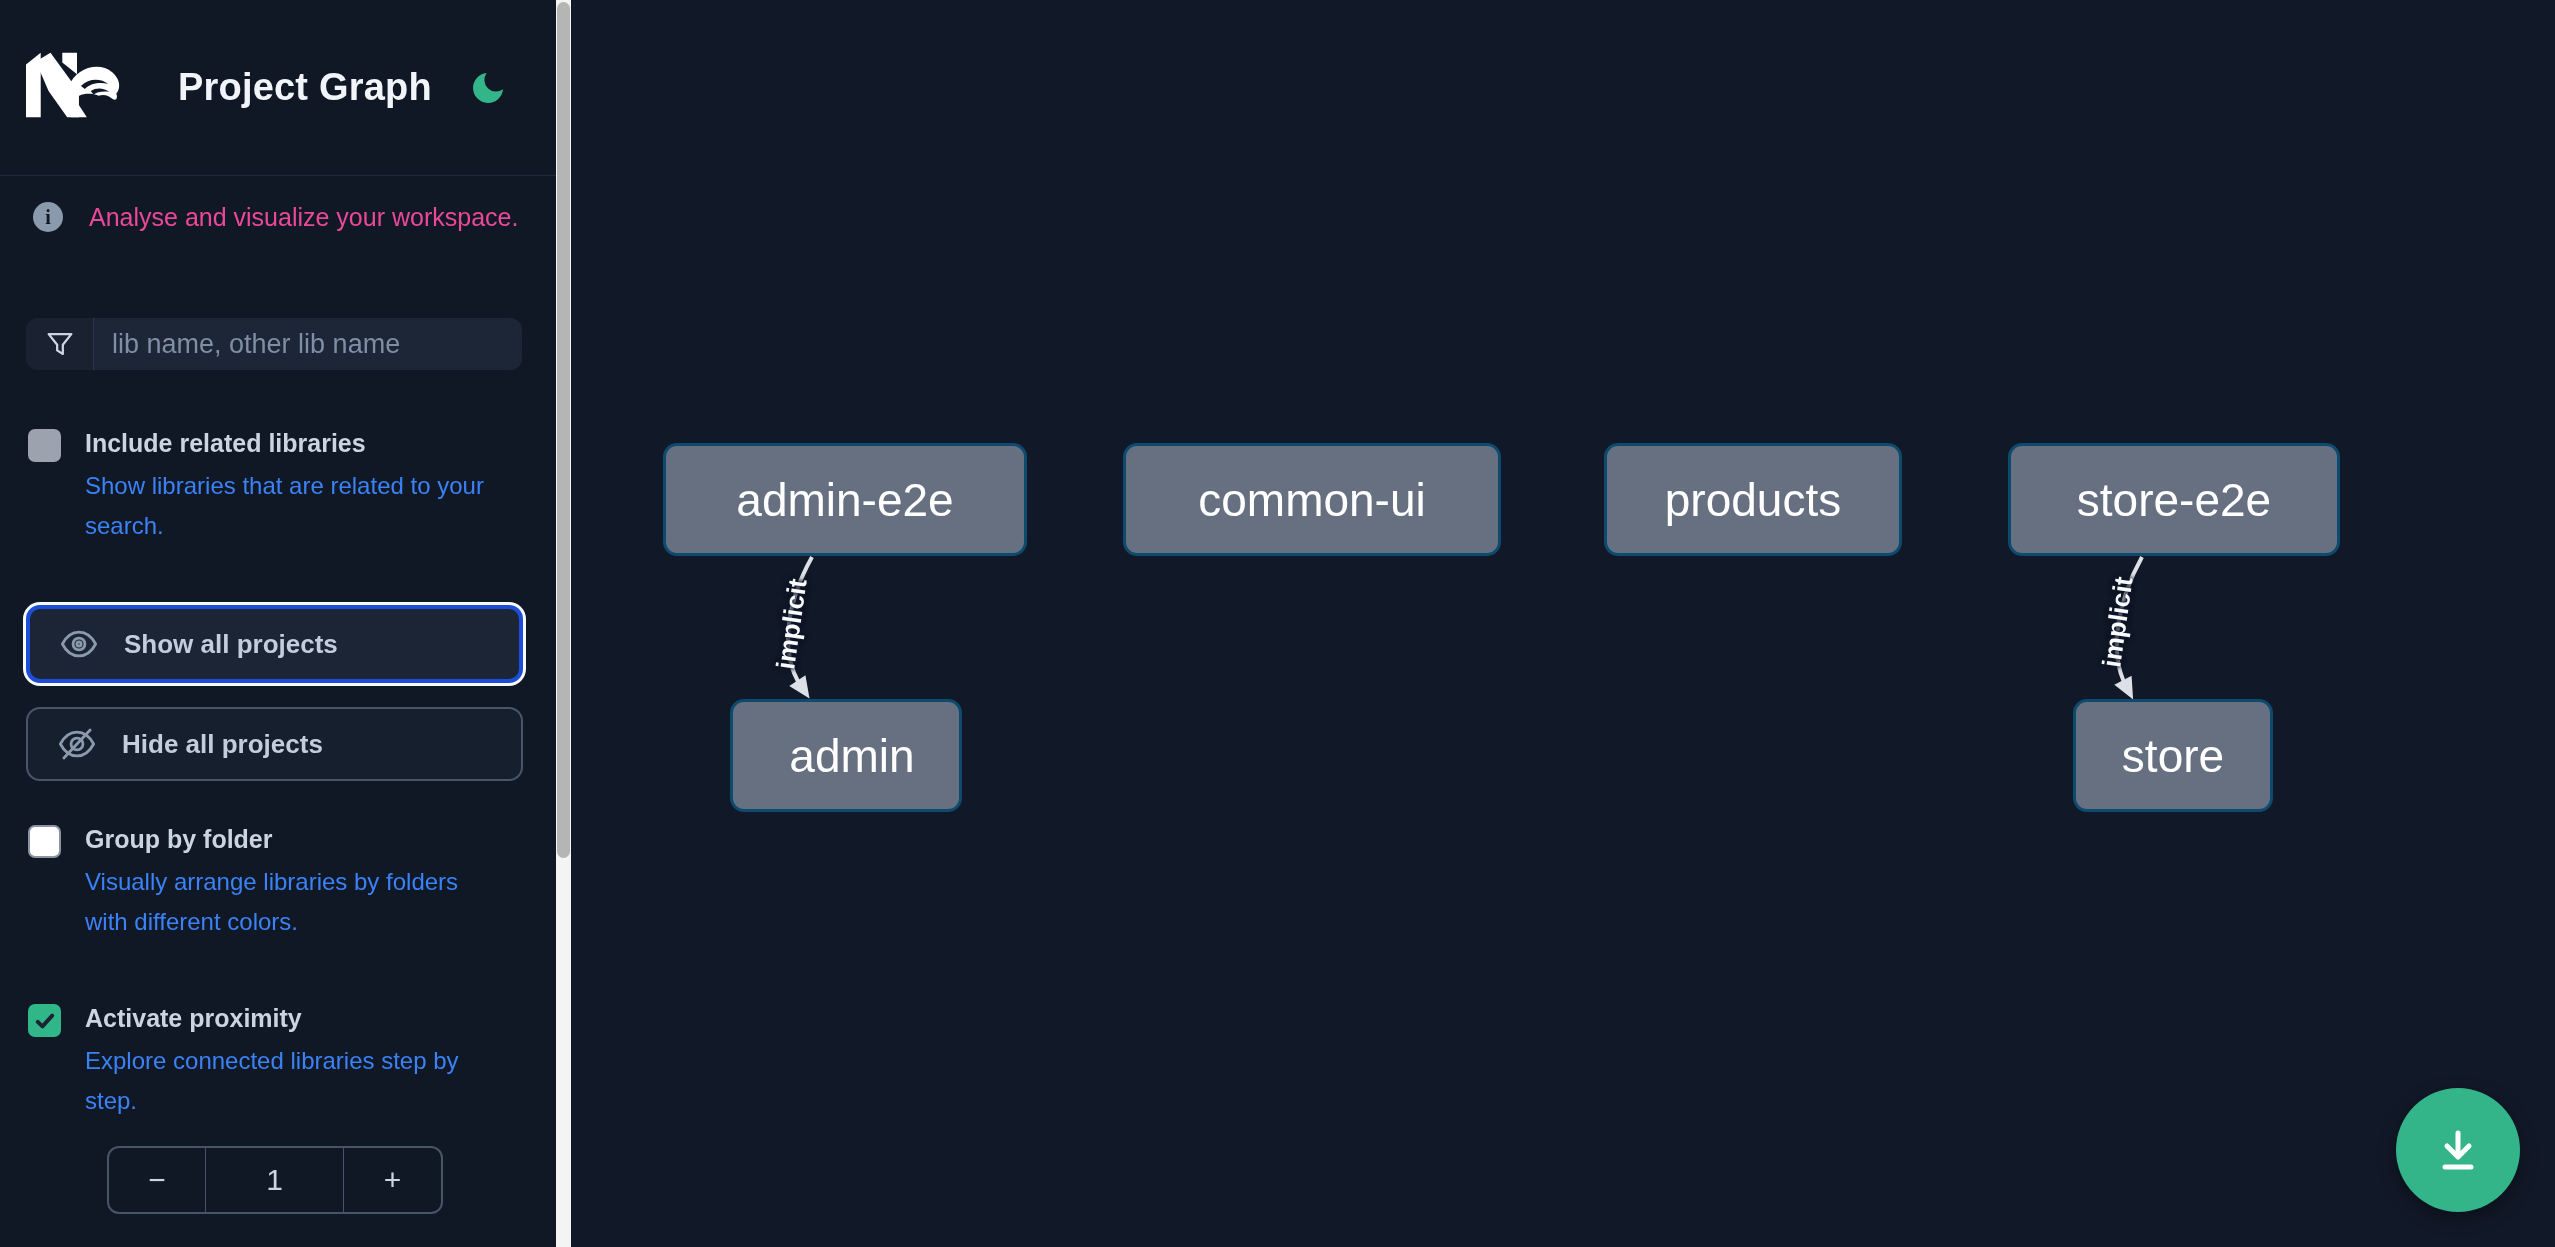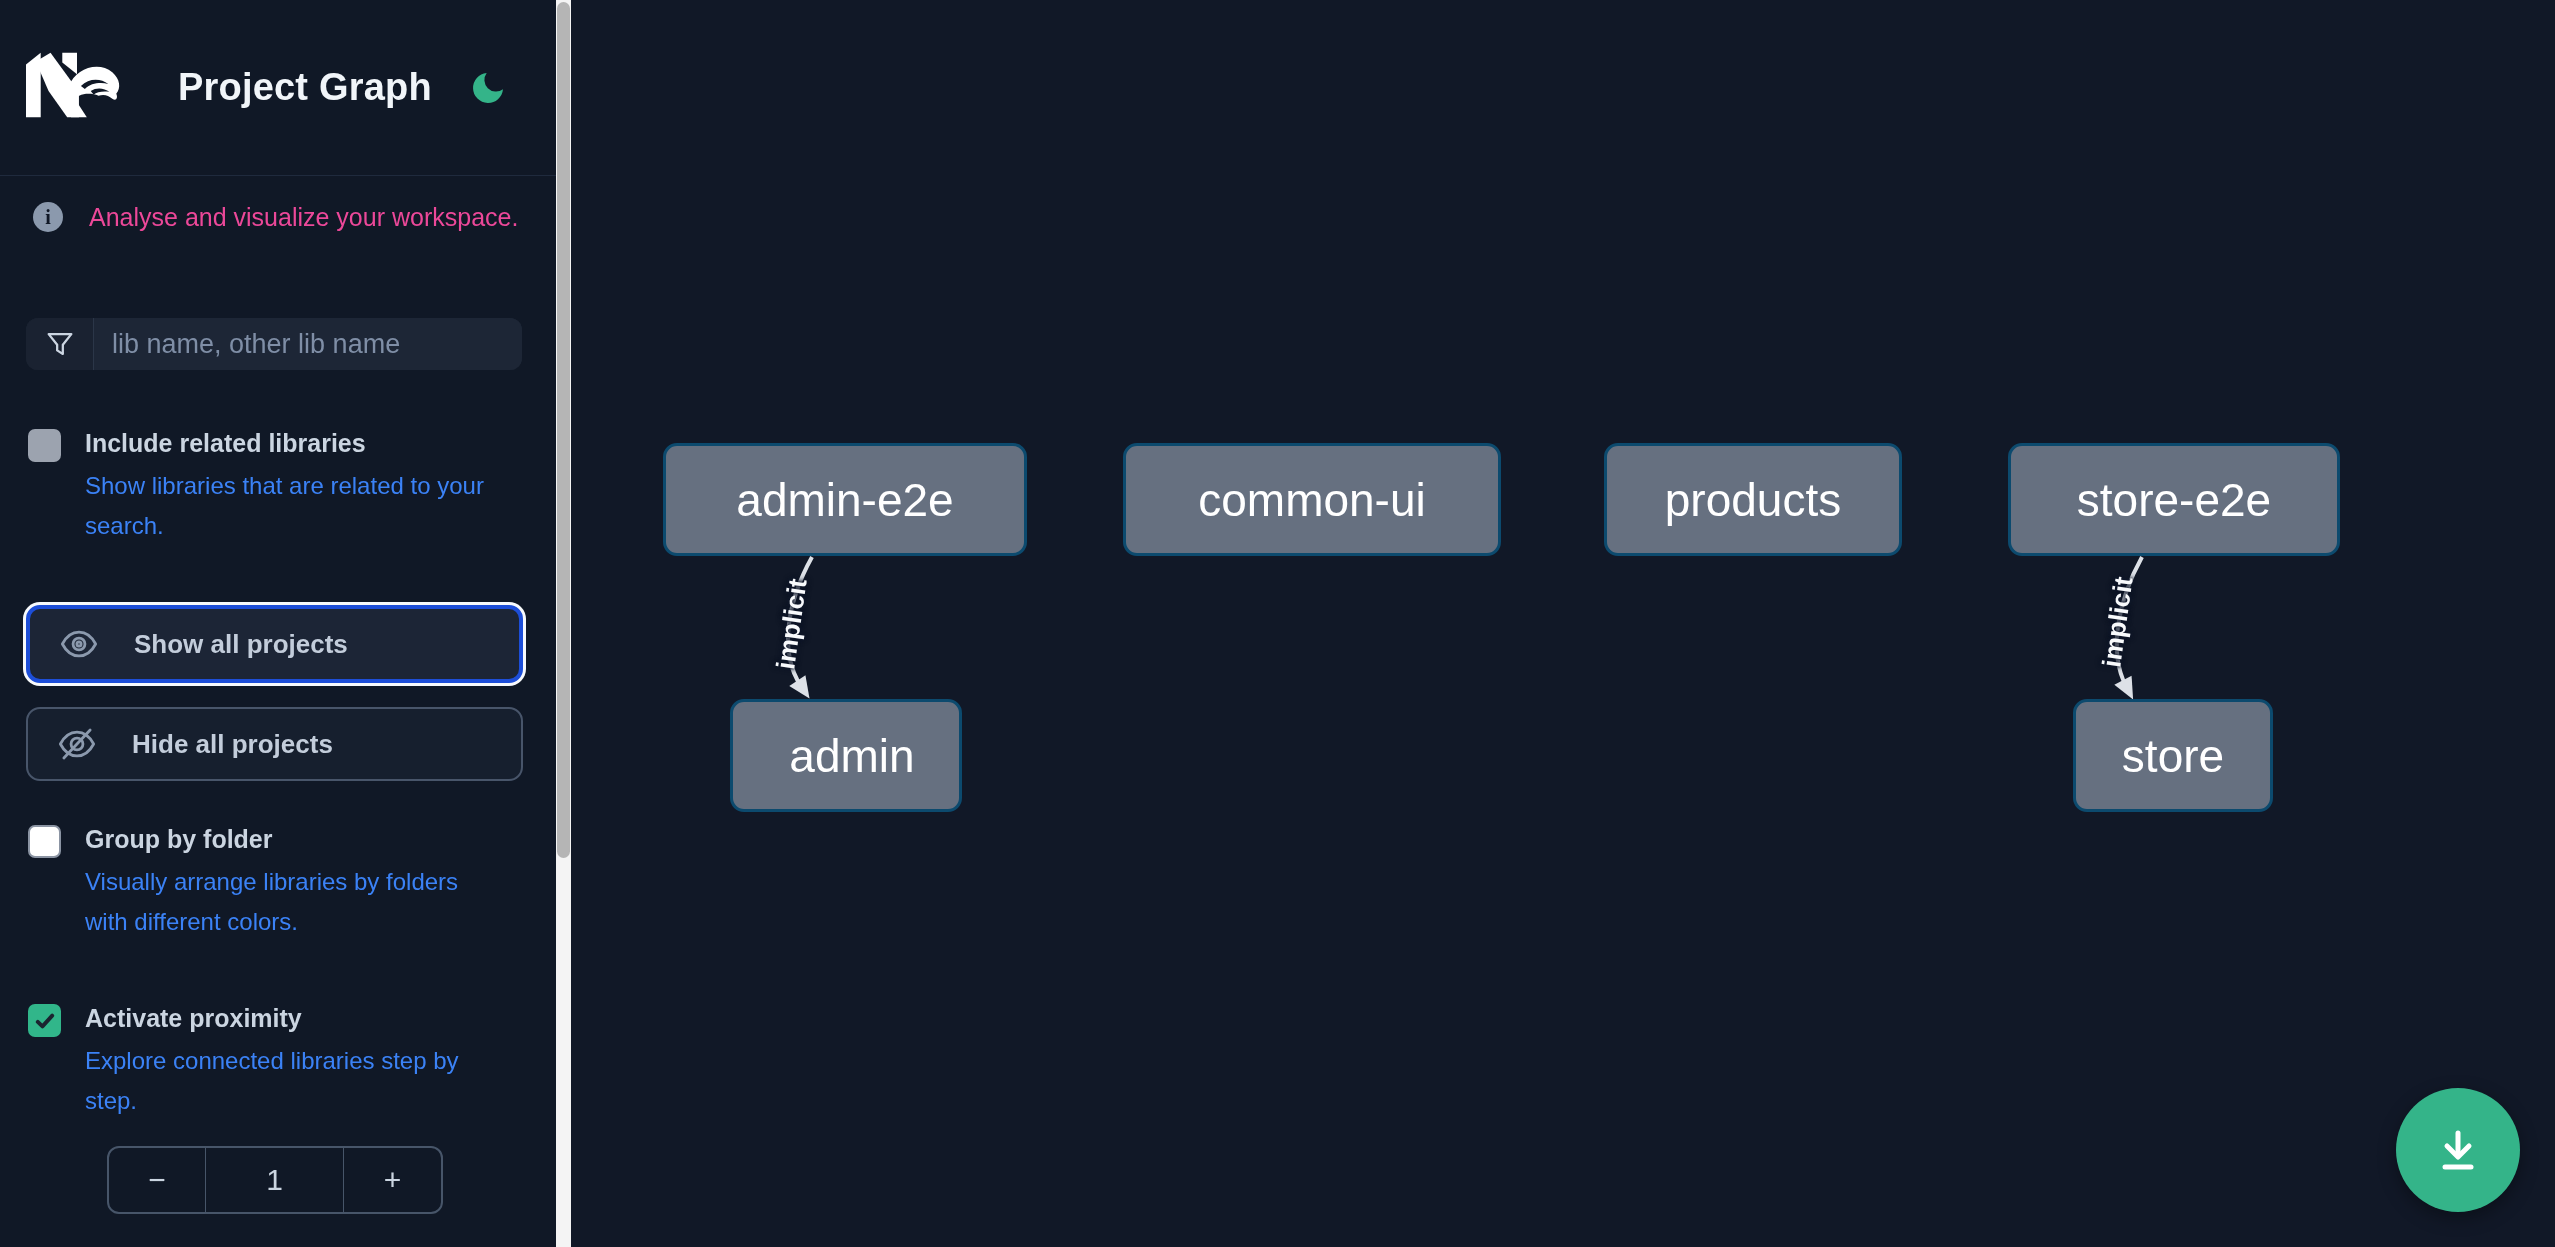--- a/index.html
+++ b/index.html
@@ -39,21 +39,21 @@
                 grid-template-columns:33px 1fr; column-gap:24px; }
   .checkbox { width:33px; height:33px; border-radius:7px; margin-top:2px; cursor:pointer; }
   .checkbox.gray  { background:#9ca3af; }
   .checkbox.white { background:#ffffff; border:2px solid #8b94a3; }
   .checkbox.green { background:#31b68a; display:flex; align-items:center; justify-content:center; }
   .toggle-label { font-size:25px; font-weight:700; color:#cbd5e1; line-height:33px; }
   .toggle-desc  { font-size:24px; color:#3b82f6; line-height:39.5px; margin-top:6px;
                   max-width:420px; }
 
   .sb-btn { position:absolute; left:26px; width:497px; border-radius:14px;
-            background:#161f2e; display:flex; align-items:center; cursor:pointer;gap:10px; }
+            background:#161f2e; display:flex; align-items:center; cursor:pointer; }
   .sb-btn .btn-icon { margin-left:28px; width:42px; height:42px; flex:0 0 auto; }
   .sb-btn .btn-label { margin-left:24px; font-size:26px; font-weight:600; color:#c3cddb; }
   .btn-show { top:605px; height:78px; background:#1c2536; border:4px solid #1d4ed8;
               box-shadow:0 0 0 3px #f8fafc; }
   .btn-hide { top:707px; height:74px; border:2px solid #48556a; }
 
   .stepper { position:absolute; left:107px; top:1146px; width:336px; height:68px;
              border:2px solid #475569; border-radius:12px; display:flex;
              overflow:hidden; }
   .stepper .cell { display:flex; align-items:center; justify-content:center;

